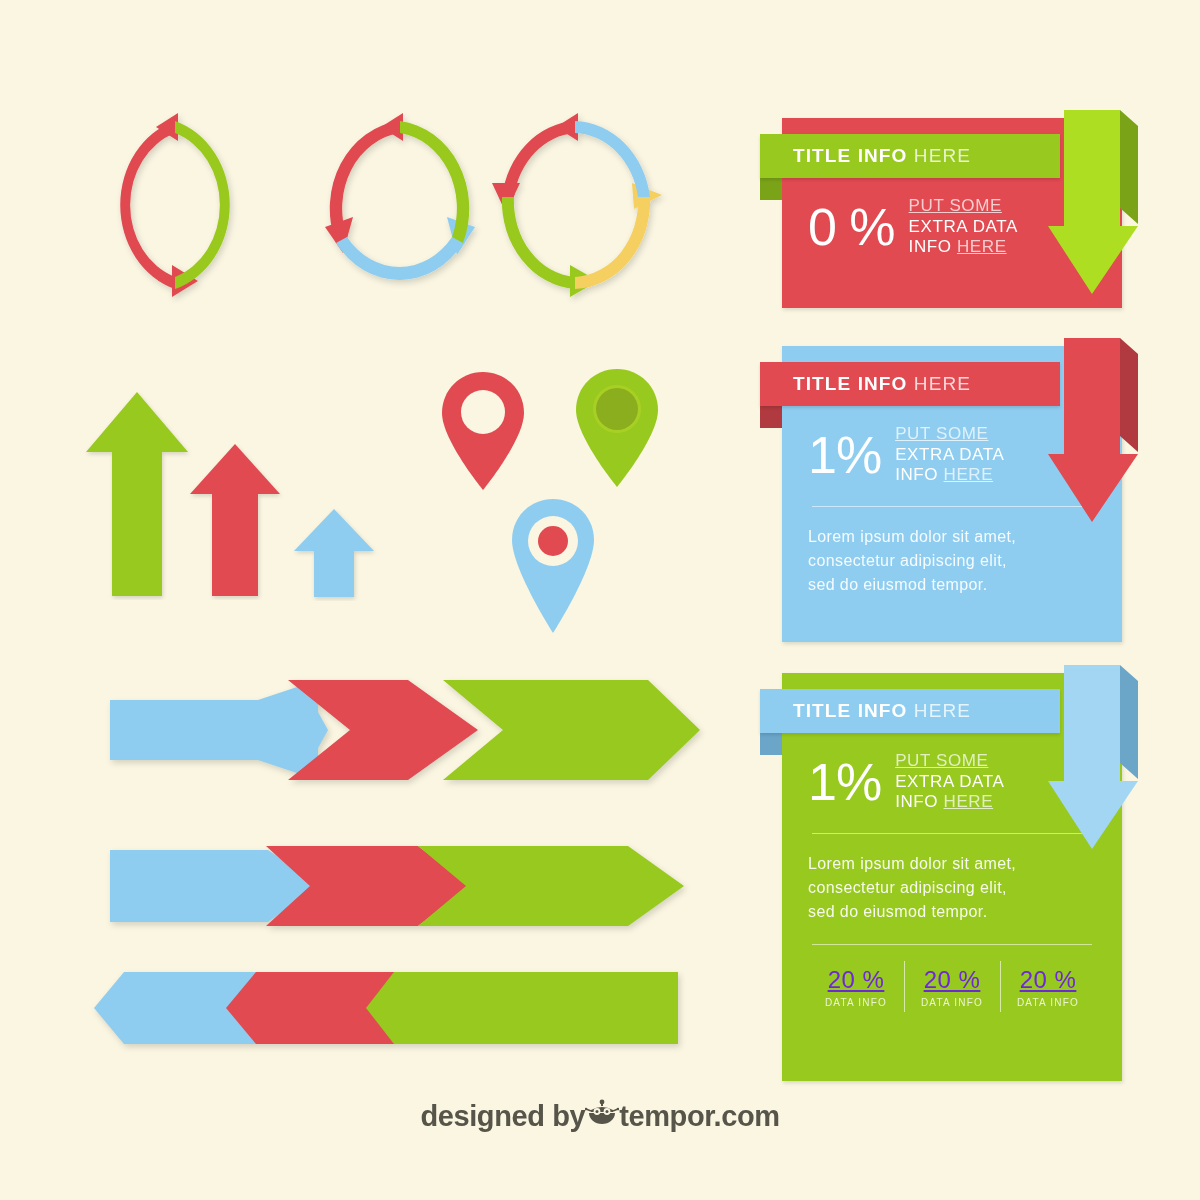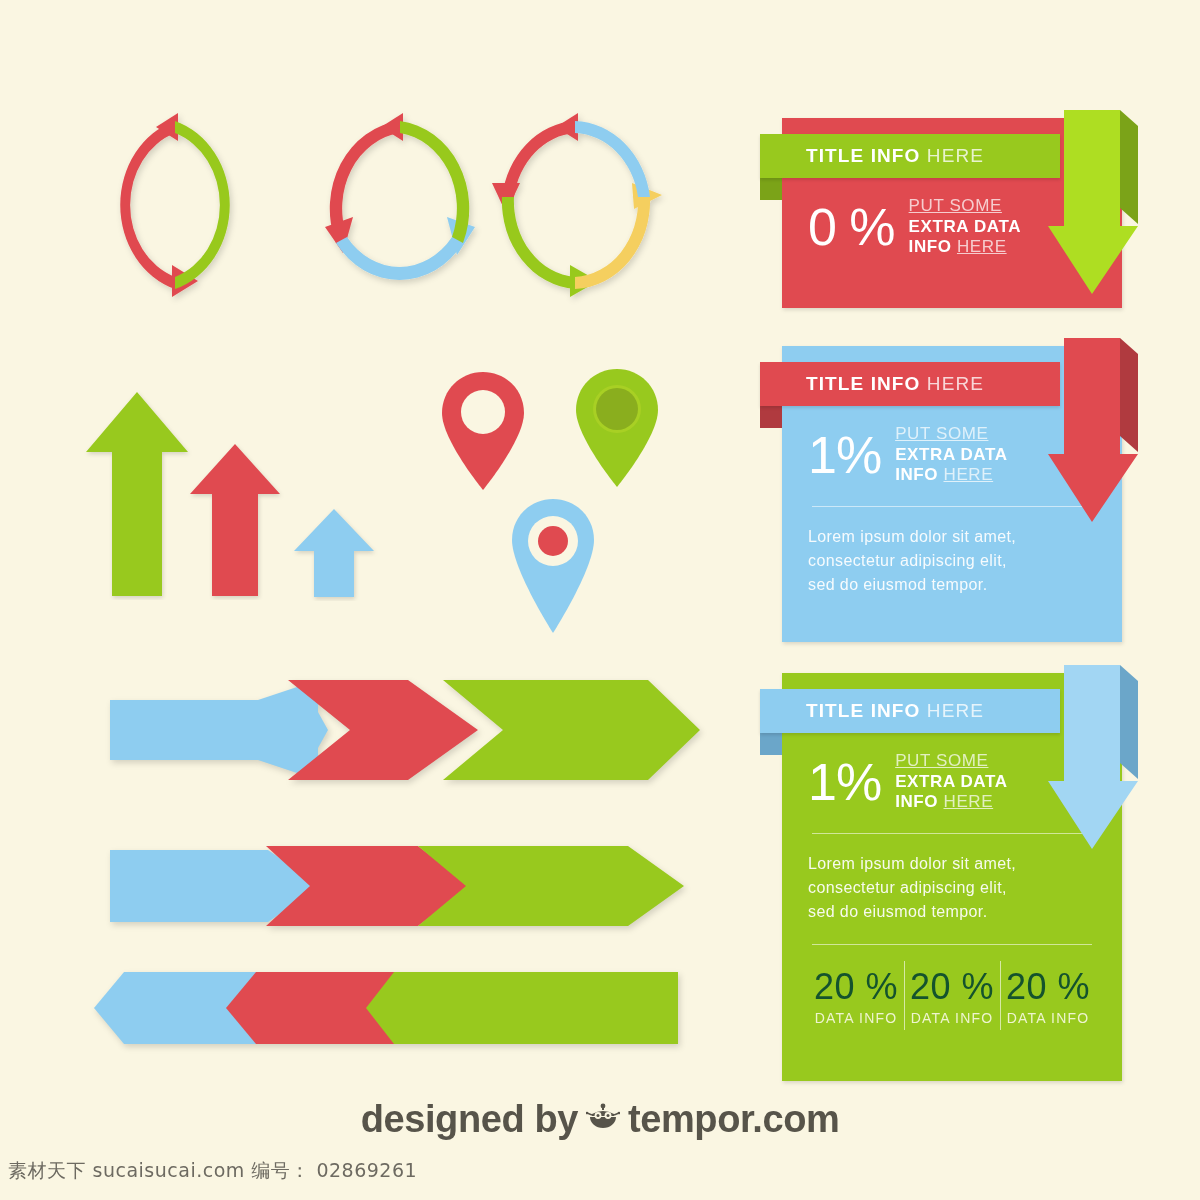--- a/index.html
+++ b/index.html
@@ -36,21 +36,21 @@
     box-shadow:1px 2px 4px rgba(0,0,0,.13);
   }
   .ribbon{
     position:absolute;left:0;top:34px;
     width:300px;height:44px;
     display:flex;align-items:center;
     box-shadow:0 2px 3px rgba(0,0,0,.12);
     z-index:4;
   }
   .ribbon-text{
-    margin-left:46px;
+    margin-left:33px;
     font-size:19px;letter-spacing:1.1px;
     color:#ffffff;white-space:nowrap;
   }
   .ribbon-text b{font-weight:bold;}
   .ribbon-text span{opacity:.78;font-weight:normal;}
   .ribbon-notch{
     position:absolute;left:0;top:78px;
     width:22px;height:22px;
     z-index:3;
   }
@@ -62,52 +62,52 @@
   .statrow{display:flex;align-items:center;gap:14px;}
   .bignum{
     font-size:52px;font-weight:normal;color:#ffffff;
     line-height:1;letter-spacing:-1px;white-space:nowrap;
   }
   .extra{
     font-size:17px;line-height:1.22;color:#ffffff;
     letter-spacing:.6px;white-space:nowrap;
   }
   .extra .dim{opacity:.72;text-decoration:underline;}
-  .extra .strong{font-weight:bold;}
+  .extra .strong{font-weight:normal;}
   .rule{
     height:1px;margin:20px 4px 18px 4px;
     background:rgba(255,255,255,.55);
   }
   .lorem{
     font-size:16px;line-height:1.5;color:#ffffff;
     letter-spacing:.4px;opacity:.92;
   }
   .lorem div{white-space:nowrap;}
   .datarow{display:flex;margin-top:4px;}
   .datacell{
     flex:1;text-align:center;position:relative;padding:4px 0 2px;
   }
   .datacell + .datacell::before{
     content:"";position:absolute;left:0;top:-2px;bottom:-2px;
     width:1px;background:rgba(255,255,255,.6);
   }
   .datacell .pc{
-    font-size:36px;color:#14532d;letter-spacing:.5px;line-height:1.1;
+    font-size:24px;color:#6d28d9;letter-spacing:.5px;line-height:1.1;text-decoration:underline;
   }
   .datacell .lbl{
-    font-size:14px;color:#eef4cf;letter-spacing:1.2px;margin-top:3px;
+    font-size:10px;color:#eef4cf;letter-spacing:1.2px;margin-top:3px;
   }
 
   
   .credit{
     position:absolute;left:0;right:0;top:1098px;
     text-align:center;
-    font-size:38px;font-weight:bold;color:#57544a;
+    font-size:29px;font-weight:bold;color:#57544a;
     letter-spacing:-0.4px;
-    display:flex;align-items:center;justify-content:center;gap:8px;
+    display:flex;align-items:center;justify-content:center;gap:0;
   }
   .credit .robot{display:inline-block;vertical-align:middle;}
   .watermark{
     position:absolute;left:8px;top:1158px;
     font-size:19px;color:#6d6a61;letter-spacing:.5px;
     font-family:"DejaVu Sans",sans-serif;
     white-space:nowrap;
   }
 </style>
 </head>
@@ -371,20 +371,14 @@
         <circle cx="22" cy="13.5" r="1.5" fill="#57544a"></circle>
         <path d="M1,11 L6,13" stroke="#57544a" stroke-width="1.4" fill="none"></path>
         <path d="M33,11 L28,13" stroke="#57544a" stroke-width="1.4" fill="none"></path>
         <circle cx="1" cy="11" r="1.3" fill="#57544a"></circle>
         <circle cx="33" cy="11" r="1.3" fill="#57544a"></circle>
       </svg>
     </span>
     <span>tempor.com</span>
   </div>
 
-  <div class="watermark">
-    <span>素材天下</span>
-    <span>sucaisucai.com</span>
-    <span>编号：</span>
-    <span>02869261</span>
-  </div>
 
 </div>
 
 </body></html>

